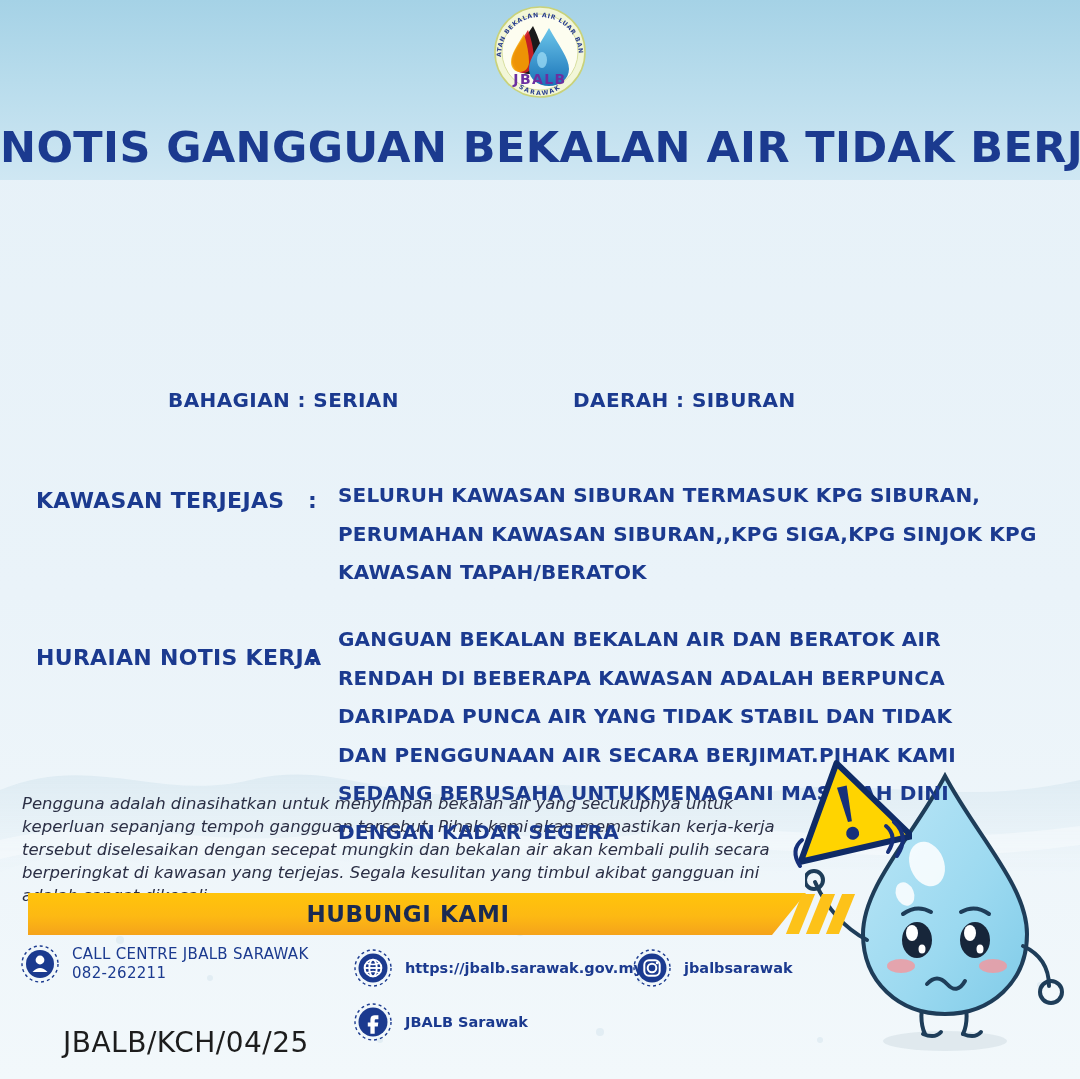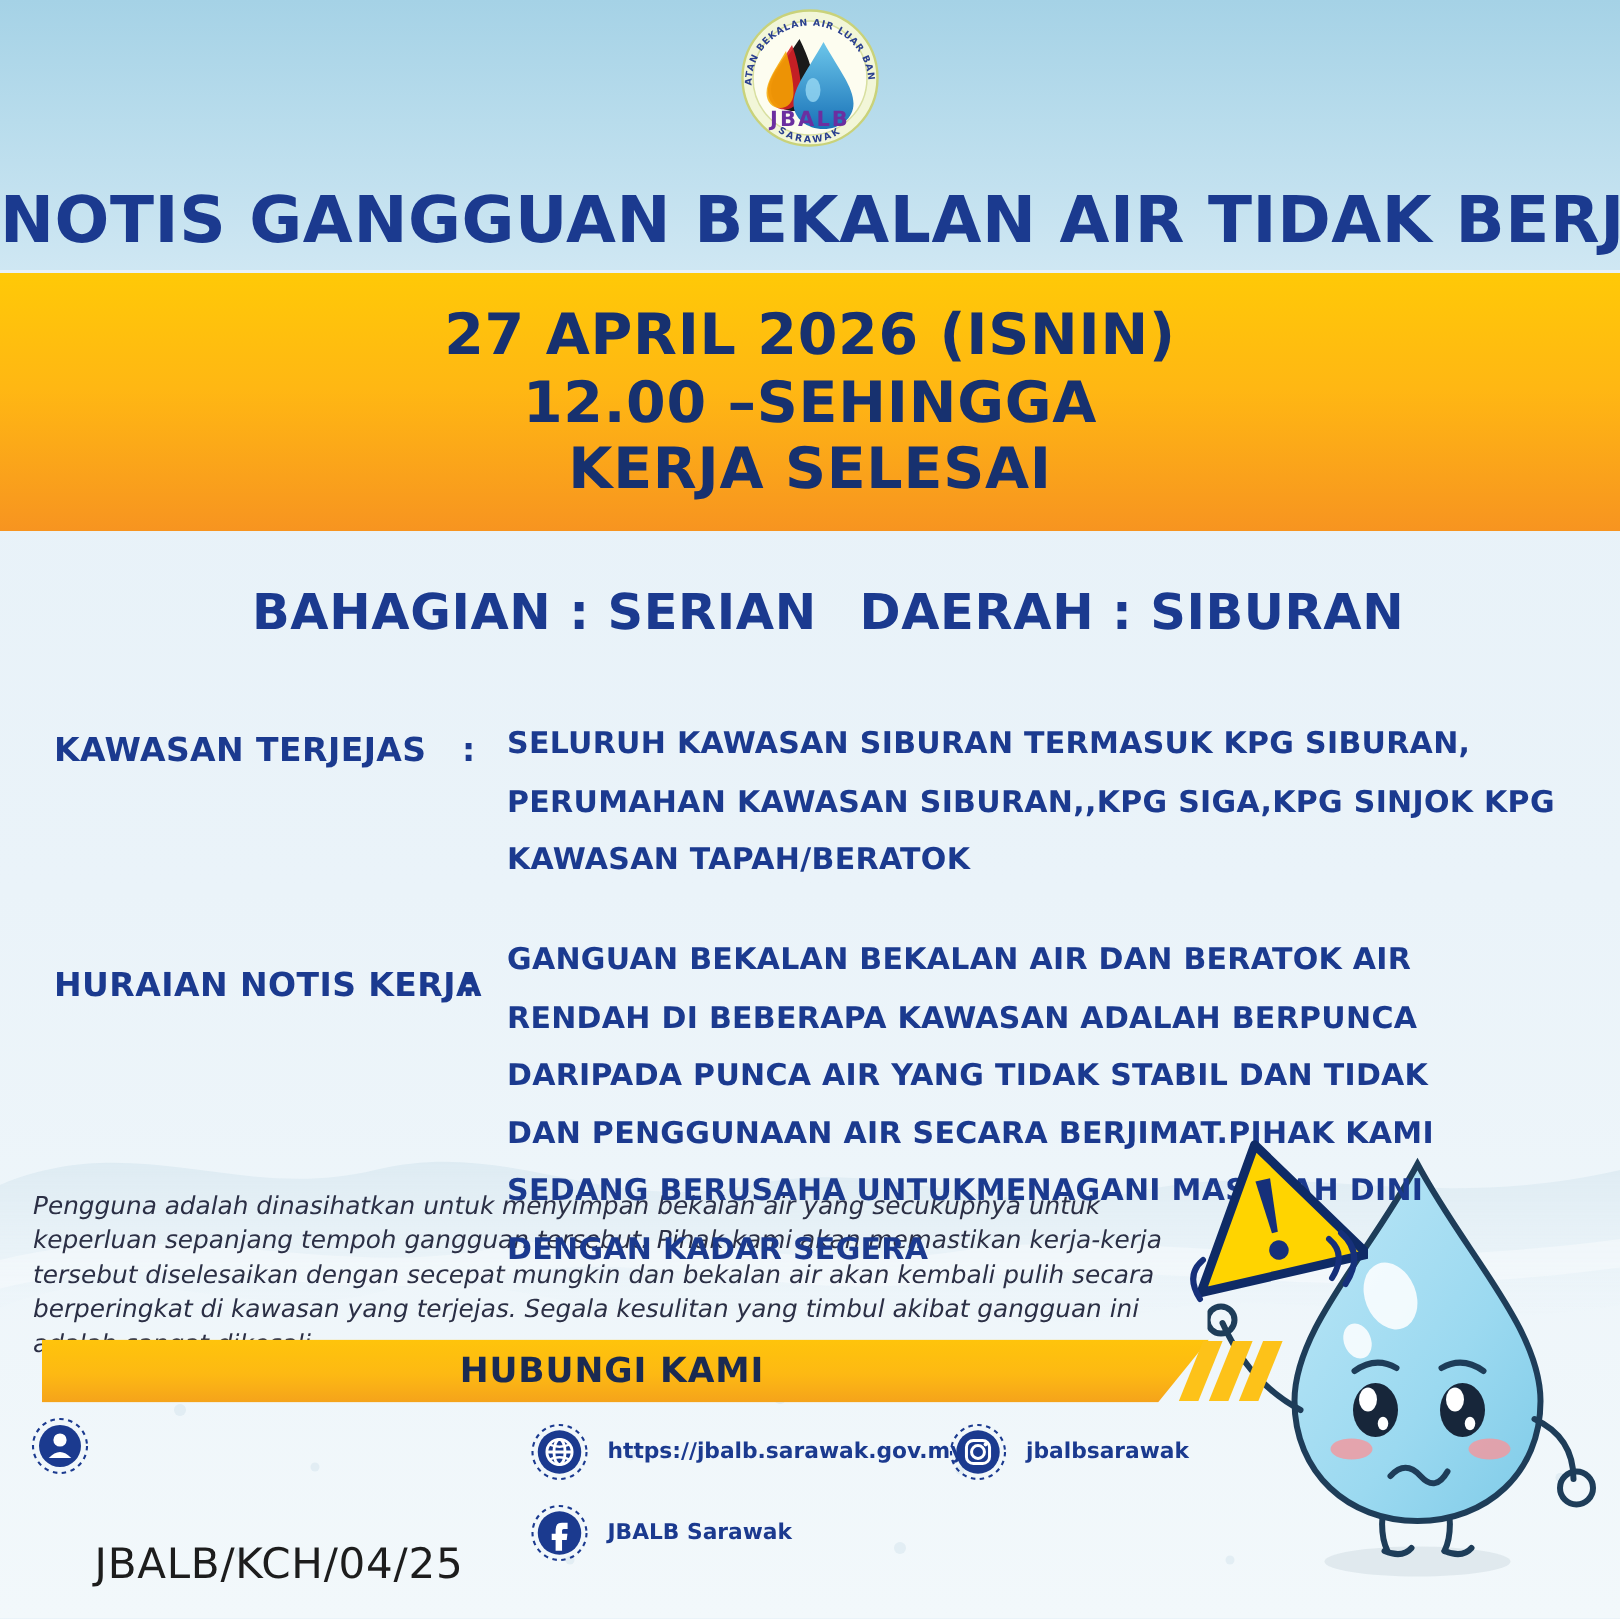--- a/index.html
+++ b/index.html
@@ -66,21 +66,21 @@
 
   
   .region-row {
     position:absolute; top:388px; left:0; width:1080px; height:44px;
     z-index:5;
   }
   .region-item {
     position:absolute;
     font-family:"DejaVu Sans", sans-serif;
     font-weight:bold;
-    font-size:33px;
+    font-size:20px;
     color:#1b3a8f;
     letter-spacing:.4px;
     white-space:nowrap;
   }
   .region-bahagian { left:168px; top:0; }
   .region-daerah   { left:573px; top:0; }
 
   
   .detail {
     position:absolute; z-index:5; width:1080px;
@@ -246,25 +246,20 @@
       <path d="M41,26 C33,39 25,48 25,57 C25,64 30,69 36,69 C42,69 47,64 47,57 C47,48 45,37 41,26 Z" fill="#d62027" opacity="0.9"></path>
       <path d="M37,30 C30,42 24,50 24,58 C24,64 28,68 33,68 C38,68 42,64 42,58 C42,50 40,40 37,30 Z" fill="#f5a800" opacity="0.85"></path>
       <path d="M62,24 C52,42 42,54 42,65 C42,75 51,82 62,82 C73,82 82,75 82,65 C82,54 72,42 62,24 Z" fill="url(#dropG)"></path>
       <ellipse cx="55" cy="56" rx="5" ry="8" fill="#9ddcf5" opacity="0.75"></ellipse>
       <text x="53" y="80" text-anchor="middle" font-family="DejaVu Sans, sans-serif" font-size="14" font-weight="bold" fill="#6b2fa0" letter-spacing="1.4">JBALB</text>
     </svg>
   </div>
 
   <div class="title">NOTIS GANGGUAN BEKALAN AIR TIDAK BERJADUAL</div>
 
-  <div class="date-banner">
-    <div class="date-line">27 APRIL 2026 (ISNIN)</div>
-    <div class="date-line">12.00 –SEHINGGA</div>
-    <div class="date-line">KERJA SELESAI</div>
-  </div>
 
   <div class="region-row">
     <div class="region-item region-bahagian">BAHAGIAN : SERIAN</div>
     <div class="region-item region-daerah">DAERAH : SIBURAN</div>
   </div>
 
   <div class="detail" id="kawasan-block">
     <div class="detail-label">KAWASAN TERJEJAS</div>
     <div class="detail-colon">:</div>
     <div class="detail-lines">
@@ -355,20 +350,24 @@
   <div class="contacts">
 
     <div class="contact" id="contact-call">
       <div class="c-icon">
         <svg viewBox="0 0 40 40" width="40" height="40">
           <circle cx="20" cy="20" r="18" fill="none" stroke="#1b3a8f" stroke-width="1.4" stroke-dasharray="3 3"></circle>
           <circle cx="20" cy="20" r="14" fill="#1b3a8f"></circle>
           <circle cx="20" cy="16" r="4.4" fill="#ffffff"></circle>
           <path d="M12.5,28 q7.5,-8 15,0 Z" fill="#ffffff"></path>
         </svg>
+      </div>
+      <div class="c-text">
+        <div class="l1">CALL CENTRE JBALB SARAWAK</div>
+        <div class="l2">082-262211</div>
       </div>
     </div>
 
     <div class="contact" id="contact-web">
       <div class="c-icon">
         <svg viewBox="0 0 40 40" width="40" height="40">
           <circle cx="20" cy="20" r="18" fill="none" stroke="#1b3a8f" stroke-width="1.4" stroke-dasharray="3 3"></circle>
           <circle cx="20" cy="20" r="14.5" fill="#1b3a8f"></circle>
           <circle cx="20" cy="20" r="8.4" fill="none" stroke="#ffffff" stroke-width="1.9"></circle>
           <ellipse cx="20" cy="20" rx="3.7" ry="8.4" fill="none" stroke="#ffffff" stroke-width="1.9"></ellipse>

